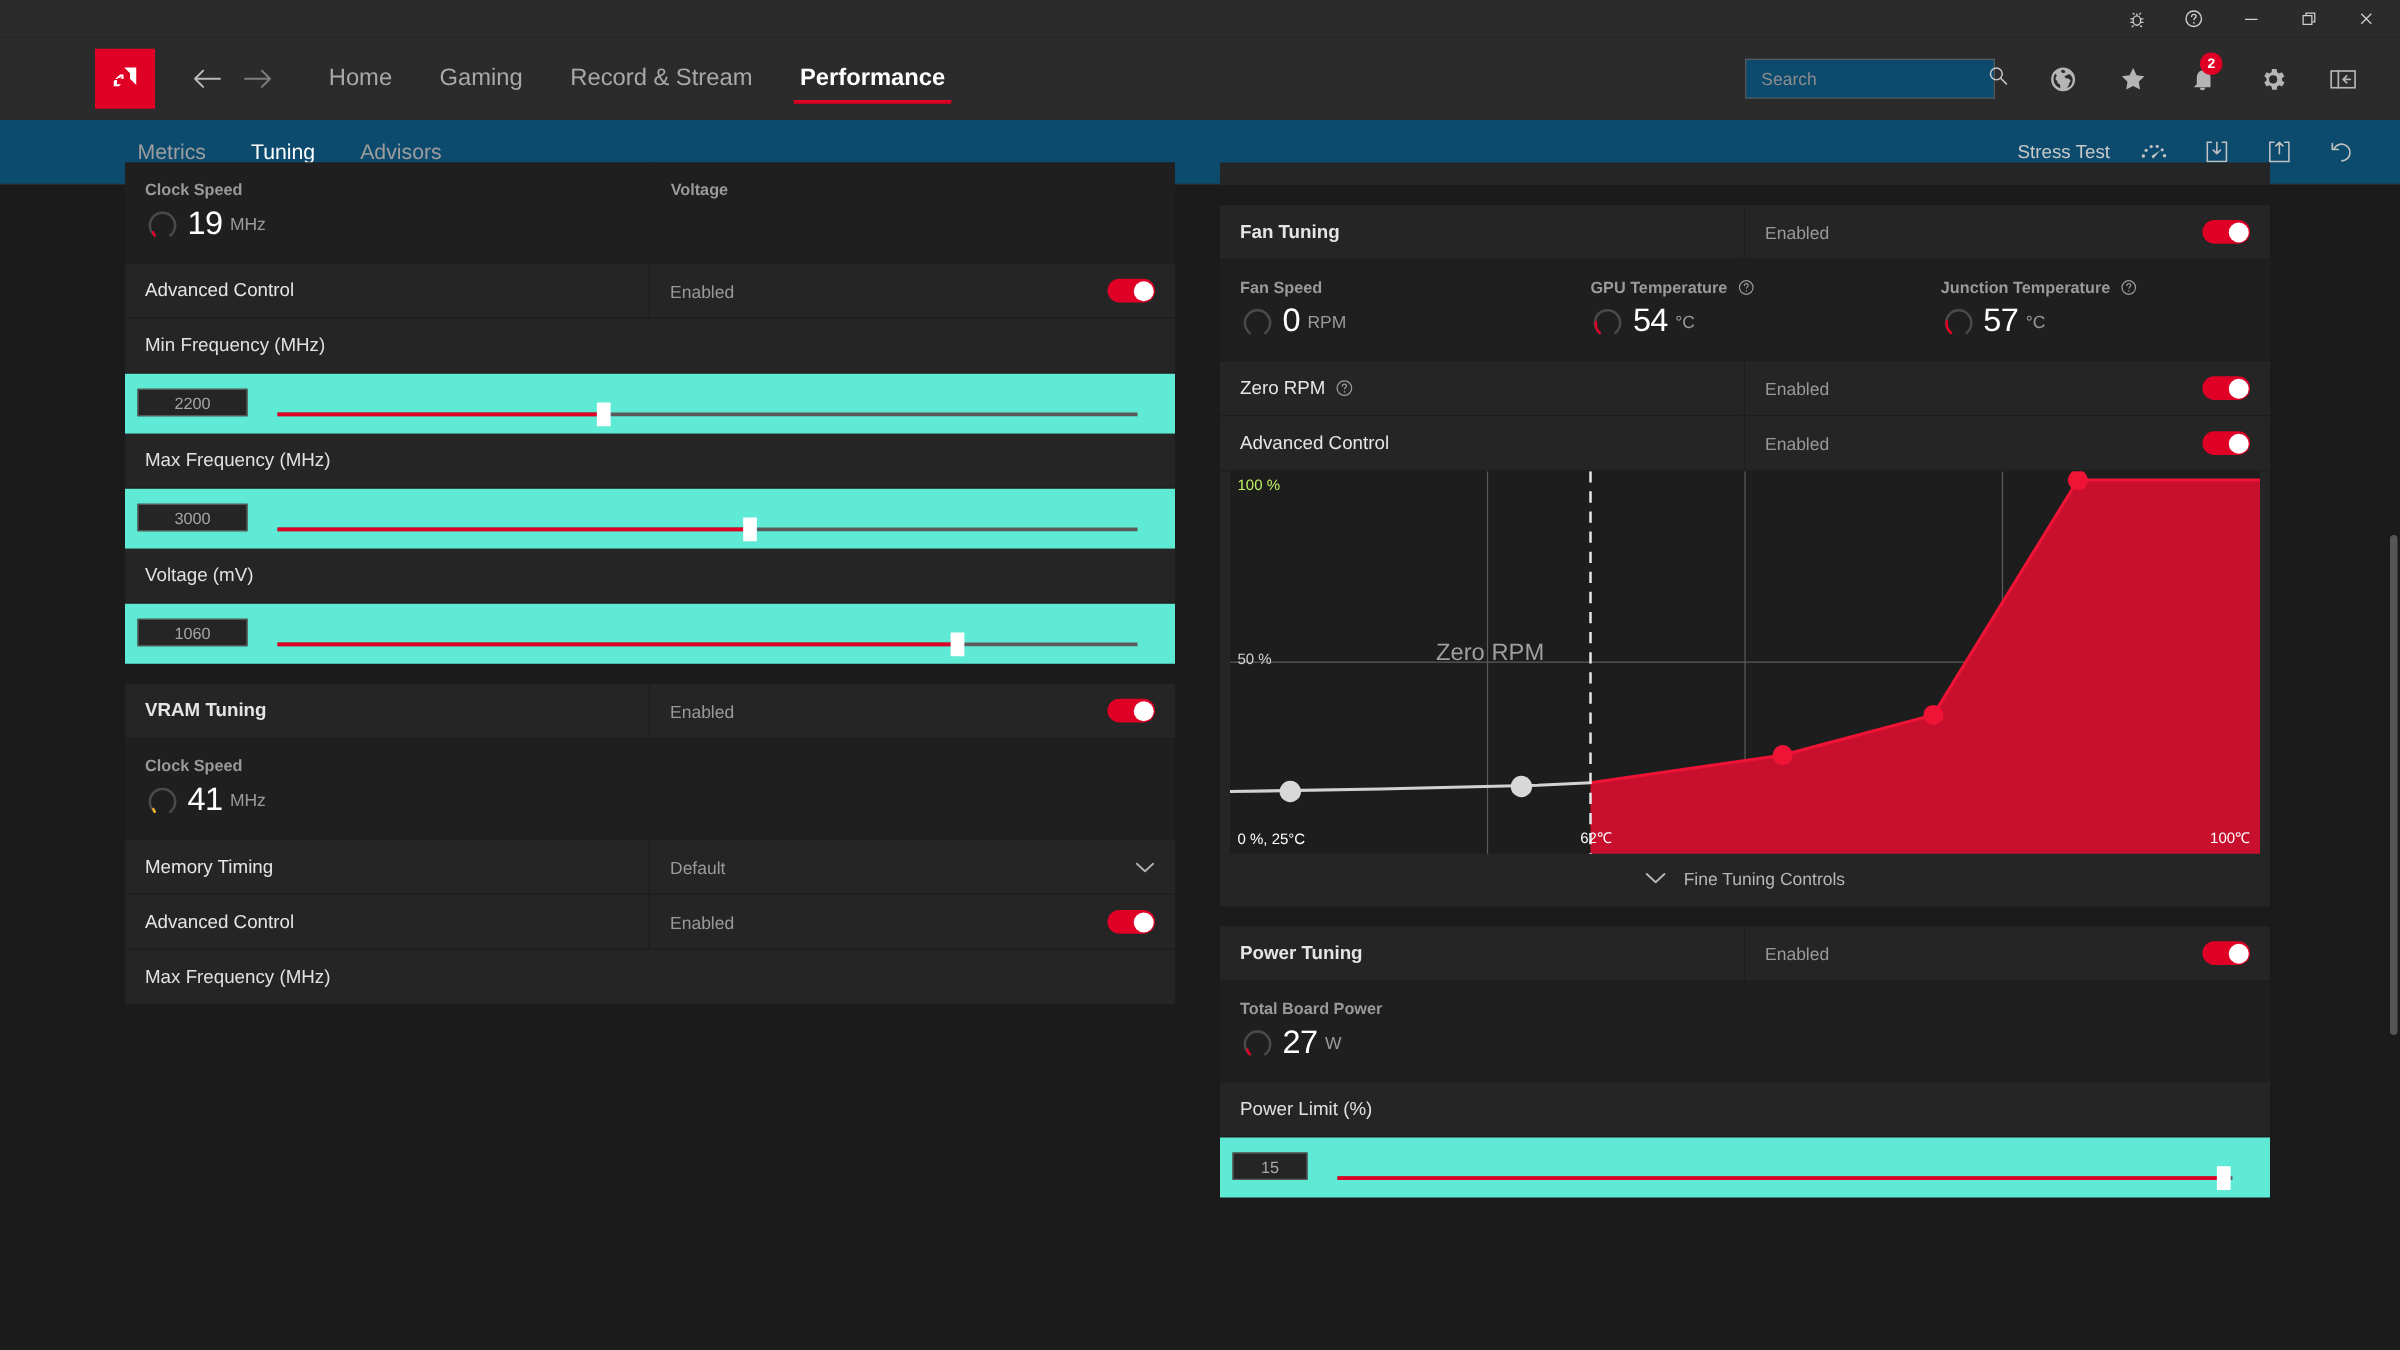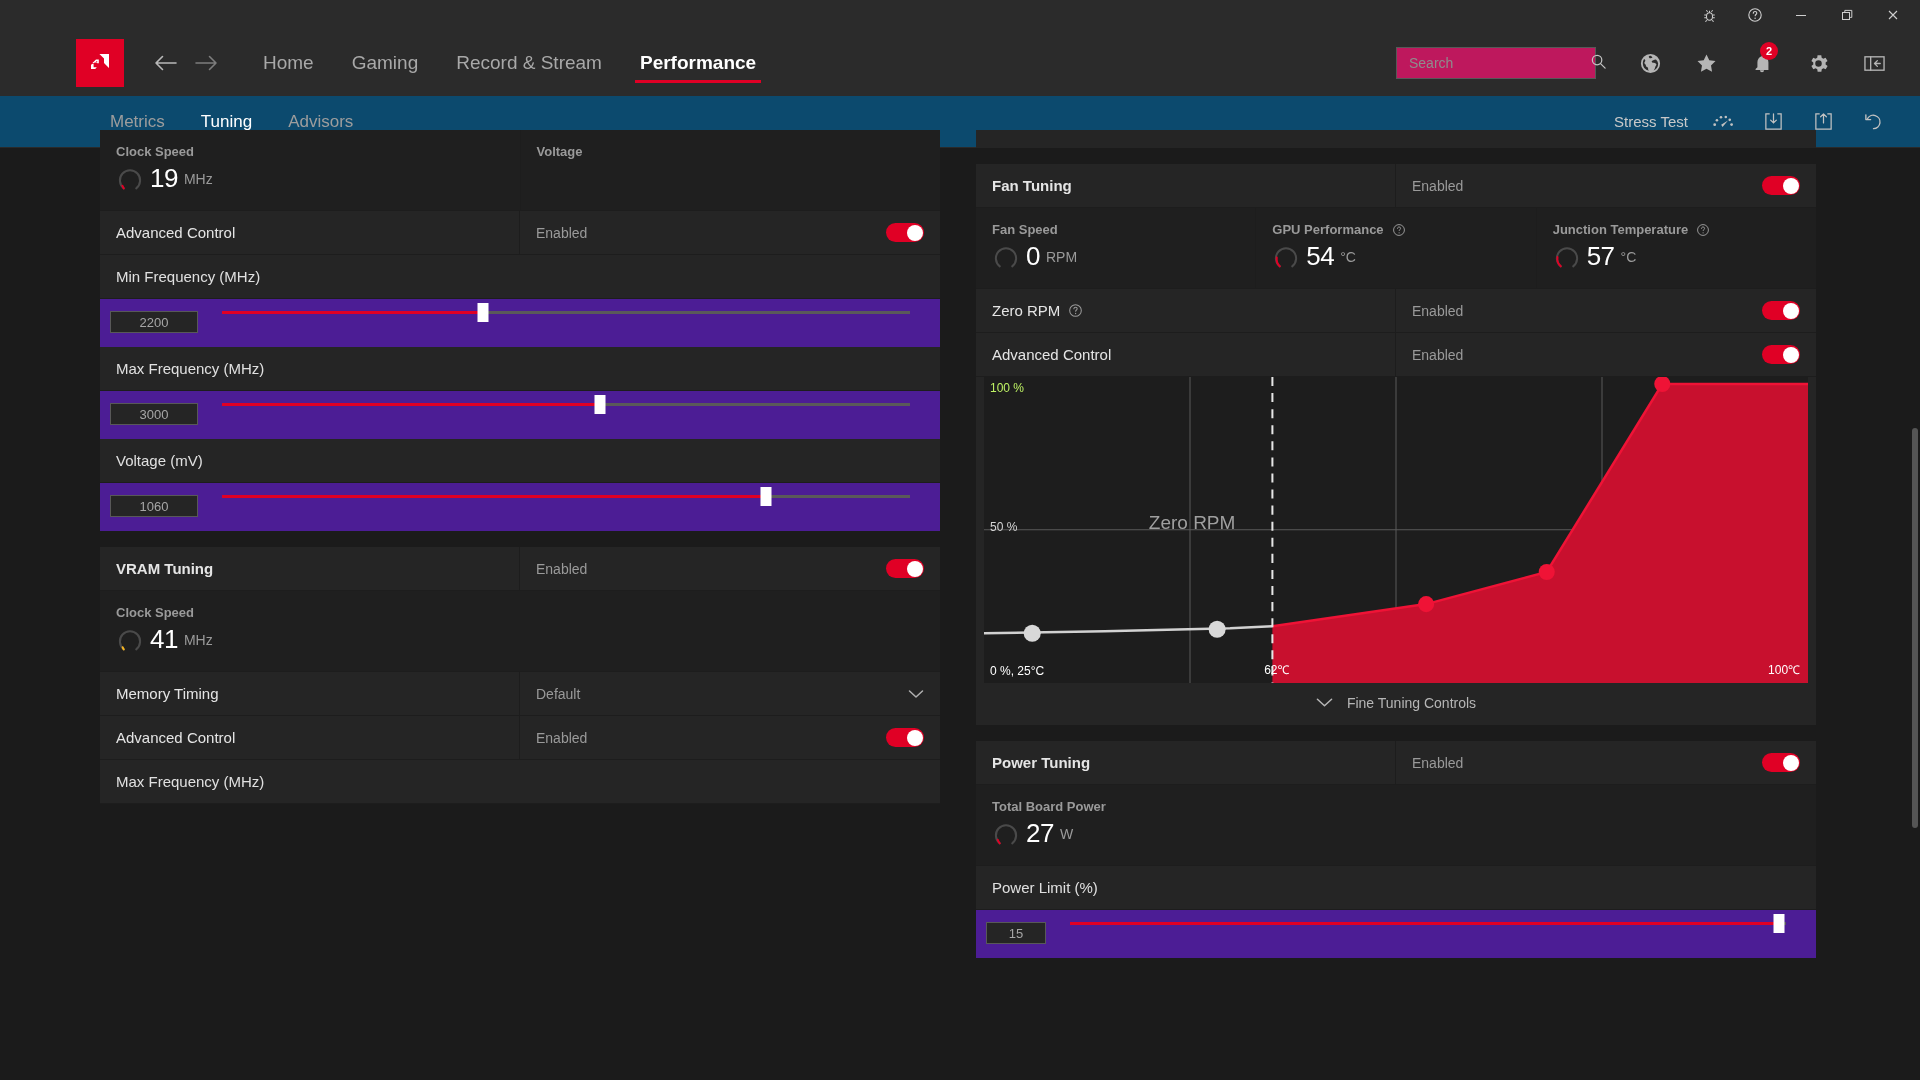--- a/index.html
+++ b/index.html
@@ -50,21 +50,21 @@
   .navlink.active::after {
     content: ""; position: absolute; left: 14px; right: 14px; bottom: 4px;
     height: 3px; background: #e00025;
   }
   .hdr-right {
     position: absolute; right: 18px; top: 0; height: 66px;
     display: flex; align-items: center; gap: 0;
   }
   .searchbox {
     width: 200px; height: 32px; border: 1px solid #585858;
-    background: #be185d; display: flex; align-items: center;
+    background: #0c4a6e; display: flex; align-items: center;
     padding: 0 8px 0 12px; margin-right: 26px;
   }
   .searchbox input {
     flex: 1; background: transparent; border: none; outline: none;
     color: #d0d0d0; font-size: 14px; font-family: "Liberation Sans", sans-serif;
   }
   .searchbox input::placeholder { color: #8d8d8d; }
   .hdr-icon {
     width: 56px; height: 50px; color: #b5b5b5;
     display: flex; align-items: center; justify-content: center;
@@ -160,22 +160,22 @@
     font-size: 13px; color: #9a9a9a; font-weight: bold;
     display: flex; align-items: center; margin-bottom: 4px;
   }
   .metric .mval { display: flex; align-items: center; gap: 6px; }
   .gauge { width: 28px; height: 28px; flex: none; }
   .mnum { font-size: 26px; color: #ffffff; font-weight: 300; letter-spacing: -0.5px; }
   .munit { font-size: 14px; color: #9a9a9a; }
 
   
   .sliderrow {
-    display: flex; align-items: flex-start; padding: 12px 16px 14px 10px;
-    background: #4c1d95;
+    display: flex; align-items: flex-end; padding: 12px 16px 14px 10px;
+    background: #5eead4;
   }
   .valbox {
     width: 88px; height: 22px; border: 1px solid #585858;
     display: flex; align-items: center; justify-content: center;
     font-size: 13px; color: #a6a6a6; background: #252525; flex: none;
   }
   .track {
     flex: 1; height: 3px; background: #5a5a5a; margin-left: 24px;
     margin-right: 14px; position: relative;
   }
@@ -491,21 +491,21 @@
           <div class="mval">
             <svg class="gauge" viewBox="0 0 36 36">
               <path d="M10 30A13 13 0 1126 30" fill="none" stroke="#4a4a4a" stroke-width="2.6" stroke-linecap="round"></path>
             </svg>
             <span class="mnum">0</span>
             <span class="munit">RPM</span>
           </div>
         </div>
         <div class="metric">
           <div class="mlabel">
-            <span>GPU Performance</span>
+            <span>GPU Temperature</span>
             <span class="helpicon">
               <svg width="14" height="14" viewBox="0 0 16 16" fill="none" stroke="#9a9a9a" stroke-width="1.1">
                 <circle cx="8" cy="8" r="6.2"></circle>
                 <path d="M6.3 6.2c0-1 .8-1.7 1.8-1.7s1.7.7 1.7 1.6c0 1.3-1.6 1.4-1.6 2.6" stroke-linecap="round"></path>
                 <circle cx="8.1" cy="11.2" r="0.7" fill="#9a9a9a" stroke="none"></circle>
               </svg>
             </span>
           </div>
           <div class="mval">
             <svg class="gauge" viewBox="0 0 36 36">

